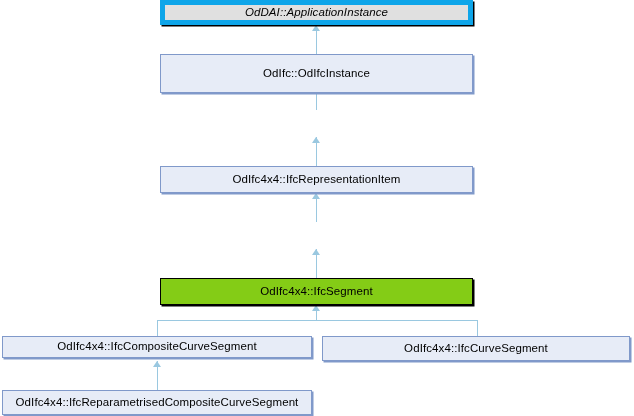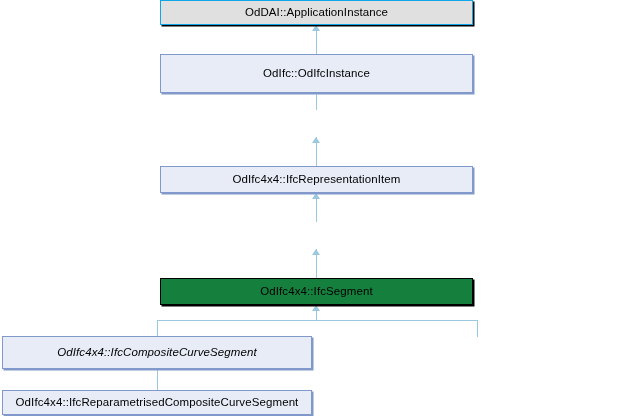--- a/index.html
+++ b/index.html
@@ -25,30 +25,31 @@
     align-items: center;
     justify-content: center;
     font-size: 11.5px;
     line-height: 1;
     color: #000000;
     letter-spacing: 0.1px;
     white-space: nowrap;
   }
   .node.root {
     background: #e0e0e0;
-    border: 1px solid #0ea5e9;
+    border: 5px solid #0ea5e9;
     box-shadow: 1.5px 1.5px 0 0 #000000;
+    font-style: italic;
   }
   .node.inherit {
     background: #e7ecf7;
     border: 1px solid #8099ca;
     box-shadow: 1.5px 1.5px 0 0 #8099ca;
   }
   .node.current {
-    background: #15803d;
+    background: #84cc16;
     border: 1.4px solid #000000;
     box-shadow: 1.5px 1.5px 0 0 #000000;
   }
   .edge-v {
     position: absolute;
     width: 1px;
     background: #9ac8e0;
   }
   .edge-h {
     position: absolute;
@@ -104,22 +105,25 @@
 
   <div class="node inherit" style="left:160px; top:166px; width:313px; height:27px;">
     <span>OdIfc4x4::IfcRepresentationItem</span>
   </div>
 
 
   <div class="node current" style="left:160px; top:278px; width:313px; height:27px;">
     <span>OdIfc4x4::IfcSegment</span>
   </div>
 
-  <div class="node inherit" style="left:2px; top:336px; width:310px; height:33px;font-style:italic;">
+  <div class="node inherit" style="left:2px; top:336px; width:310px; height:22px;">
     <span>OdIfc4x4::IfcCompositeCurveSegment</span>
   </div>
 
+  <div class="node inherit" style="left:322px; top:336px; width:308px; height:25px;">
+    <span>OdIfc4x4::IfcCurveSegment</span>
+  </div>
 
   <div class="node inherit" style="left:2px; top:390px; width:310px; height:25px;">
     <span>OdIfc4x4::IfcReparametrisedCompositeCurveSegment</span>
   </div>
 
 </div>
 
 </body></html>

